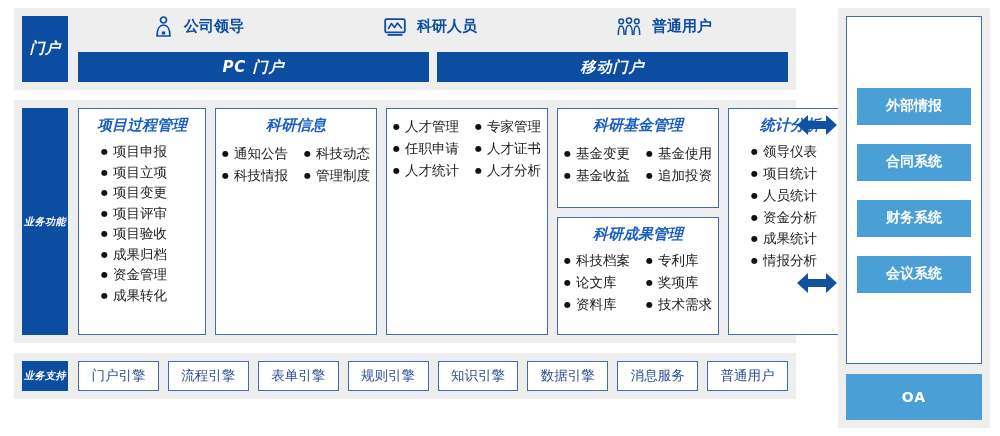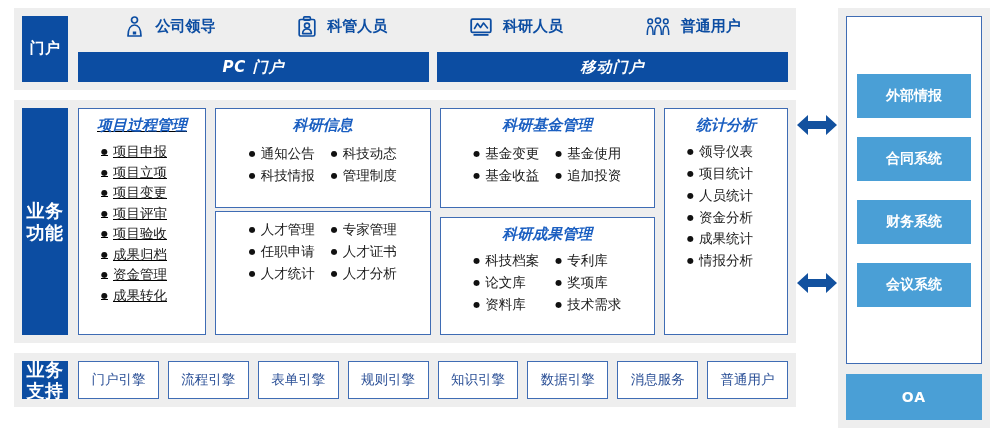--- a/index.html
+++ b/index.html
@@ -31,30 +31,31 @@
     align-items: stretch;
     padding: 8px;
     gap: 10px;
   }
 
   
   .vlabel {
     background: #0c4da2;
     color: #ffffff;
     font-weight: bold;
+    font-style: italic;
     flex: 0 0 46px;
     display: flex;
     align-items: center;
     justify-content: center;
     text-align: center;
     line-height: 1.18;
     font-size: 15px;
     letter-spacing: 0.5px;
   }
-  .vlabel.two-col { font-size: 18px; }
+  .vlabel.two-col { font-size: 10px; }
 
   
   .portal-band { height: 82px; }
   .portal-inner {
     flex: 1;
     display: flex;
     flex-direction: column;
     justify-content: space-between;
   }
   .role-row {
@@ -106,22 +107,22 @@
     padding: 7px 6px;
   }
   .card-title {
     color: #1b5fc1;
     font-weight: bold;
     font-style: italic;
     font-size: 15px;
     text-align: center;
     margin-bottom: 6px;
   }
-  .col-a { flex: 0 0 128px; text-decoration: underline; }
-  .col-b { flex: 1; display: flex; flex-direction: column; gap: 3px; }
+  .col-a { flex: 0 0 128px; }
+  .col-b { flex: 1; display: flex; flex-direction: row; gap: 9px; }
   .col-c { flex: 1; display: flex; flex-direction: column; gap: 9px; }
   .col-d { flex: 0 0 124px; }
 
   .stack-top { flex: 0 0 100px; }
   .stack-bot { flex: 1; }
 
   
   ul { list-style: none; }
   .list-1col li,
   .list-2col li {
@@ -145,21 +146,21 @@
   .list-1col.tight li { line-height: 1.52; }
   .list-2col {
     display: grid;
     grid-template-columns: auto auto;
     column-gap: 16px;
     justify-content: center;
   }
   .list-4 { padding-top: 2px; }
 
   
-  .support-band { height: 54px; }
+  .support-band { height: 46px; }
   .support-row {
     flex: 1;
     display: flex;
     gap: 9px;
     align-items: stretch;
   }
   .chip {
     flex: 1;
     background: #ffffff;
     border: 1.5px solid #3f6cb4;
@@ -204,21 +205,21 @@
     flex-direction: column;
     justify-content: center;
     gap: 19px;
     padding: 10px 10px;
   }
   .sys-chip {
     background: #4a9fd6;
     color: #ffffff;
     font-size: 14px;
     font-weight: bold;
-    height: 44px;
+    height: 37px;
     display: flex;
     align-items: center;
     justify-content: center;
   }
   .oa-chip {
     background: #4a9fd6;
     color: #ffffff;
     font-size: 14px;
     font-weight: bold;
     height: 46px;
@@ -246,31 +247,20 @@
             <span>
               <svg width="19" height="21" viewBox="0 0 19 21">
                 <circle cx="9.5" cy="4" r="3" fill="none" stroke="#0c4da2" stroke-width="1.7"></circle>
                 <path d="M3 20 C3 12.5 6 9 9.5 9 C13 9 16 12.5 16 20 Z" fill="none" stroke="#0c4da2" stroke-width="1.7" stroke-linejoin="round"></path>
                 <rect x="7.8" y="15.5" width="3.4" height="3" fill="#0c4da2"></rect>
               </svg>
             </span>
             <span>公司领导</span>
           </div>
 
-          <div class="role">
-            <span>
-              <svg width="18" height="21" viewBox="0 0 18 21">
-                <rect x="1.2" y="3.5" width="15.6" height="16.5" rx="1.6" fill="none" stroke="#0c4da2" stroke-width="1.7"></rect>
-                <rect x="5.6" y="0.9" width="6.8" height="3.2" rx="1" fill="none" stroke="#0c4da2" stroke-width="1.6"></rect>
-                <circle cx="9" cy="9.6" r="2.5" fill="none" stroke="#0c4da2" stroke-width="1.6"></circle>
-                <path d="M4.6 17.6 C4.6 14.3 6.6 13 9 13 C11.4 13 13.4 14.3 13.4 17.6 Z" fill="none" stroke="#0c4da2" stroke-width="1.6" stroke-linejoin="round"></path>
-              </svg>
-            </span>
-            <span>科管人员</span>
-          </div>
 
           <div class="role">
             <span>
               <svg width="22" height="20" viewBox="0 0 22 20">
                 <rect x="1.2" y="2.2" width="19.6" height="13.2" rx="1.4" fill="none" stroke="#0c4da2" stroke-width="1.8"></rect>
                 <polyline points="4.5,11.5 7.5,6.5 10.5,10.5 13.5,6 17.5,11" fill="none" stroke="#0c4da2" stroke-width="1.6" stroke-linejoin="round" stroke-linecap="round"></polyline>
                 <rect x="3.5" y="17" width="15" height="1.8" fill="#0c4da2"></rect>
               </svg>
             </span>
             <span>科研人员</span>

